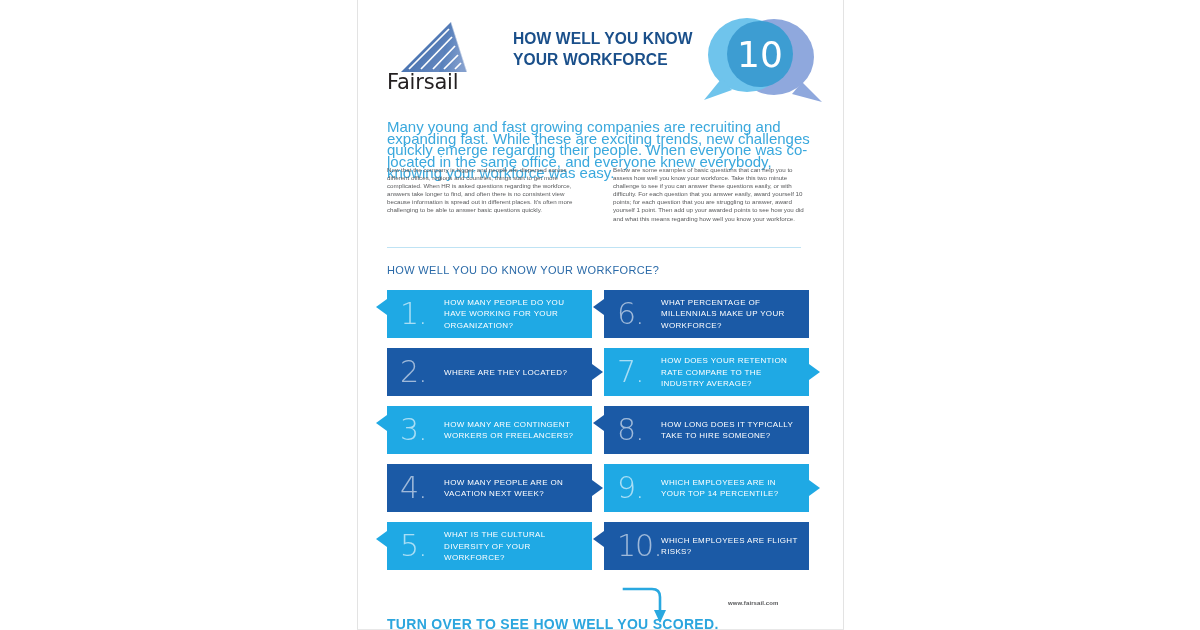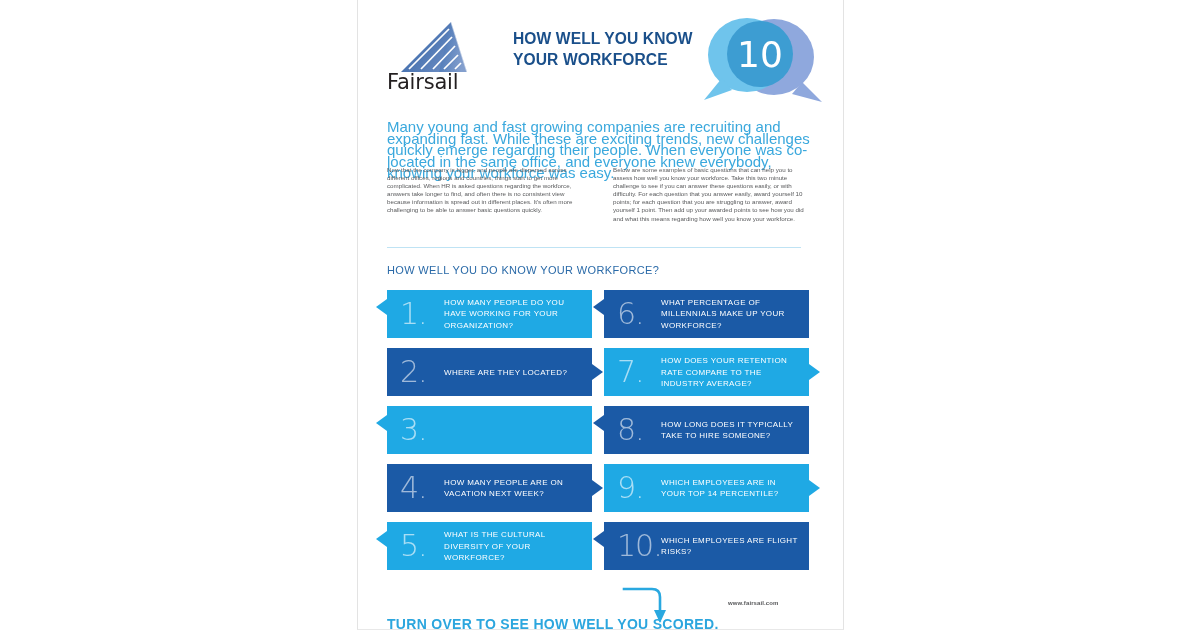--- a/index.html
+++ b/index.html
@@ -223,20 +223,21 @@
             <div class="qtext">HOW MANY PEOPLE DO YOU HAVE WORKING FOR YOUR ORGANIZATION?</div>
           </div>
           <div class="banner dark tab-right">
             <span class="tab"></span>
             <div class="qnum">2.</div>
             <div class="qtext">WHERE ARE THEY LOCATED?</div>
           </div>
           <div class="banner light tab-left">
             <span class="tab"></span>
             <div class="qnum">3.</div>
+            <div class="qtext">HOW MANY ARE CONTINGENT WORKERS OR FREELANCERS?</div>
           </div>
           <div class="banner dark tab-right">
             <span class="tab"></span>
             <div class="qnum">4.</div>
             <div class="qtext">HOW MANY PEOPLE ARE ON VACATION NEXT WEEK?</div>
           </div>
           <div class="banner light tab-left">
             <span class="tab"></span>
             <div class="qnum">5.</div>
             <div class="qtext">WHAT IS THE CULTURAL DIVERSITY OF YOUR WORKFORCE?</div>

